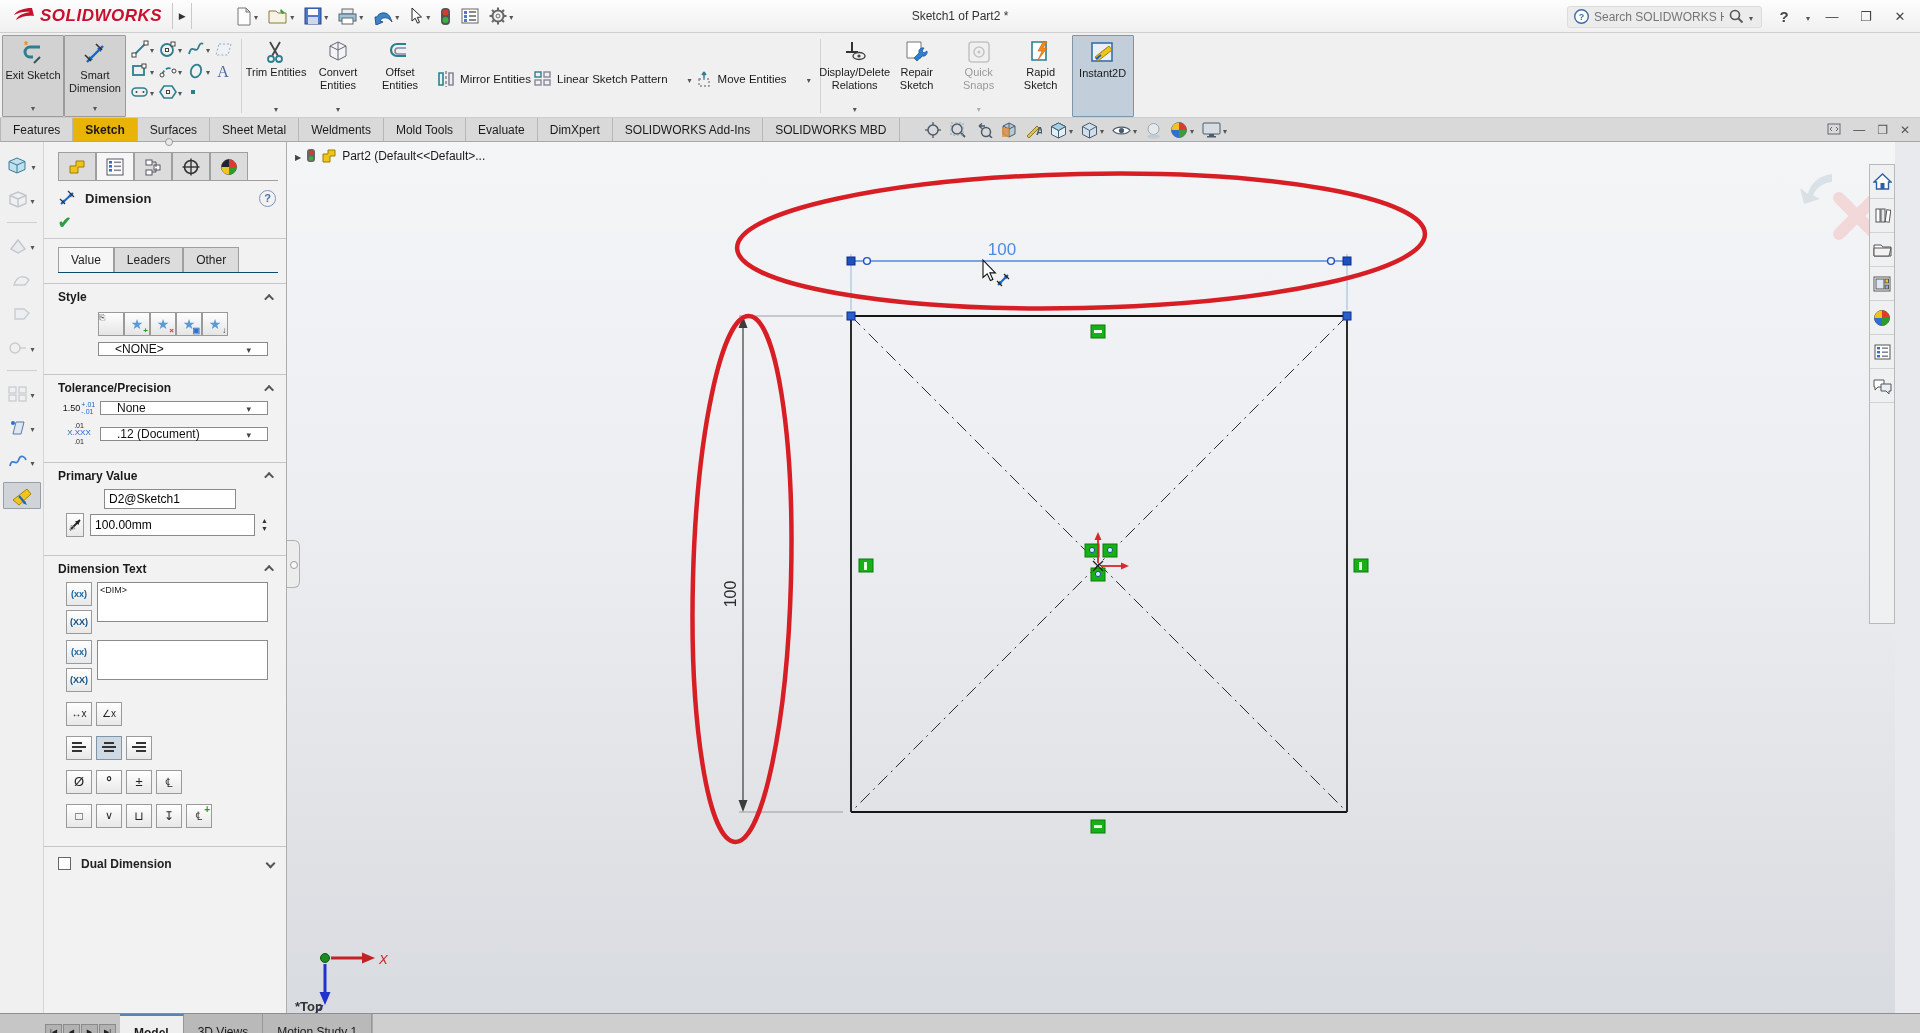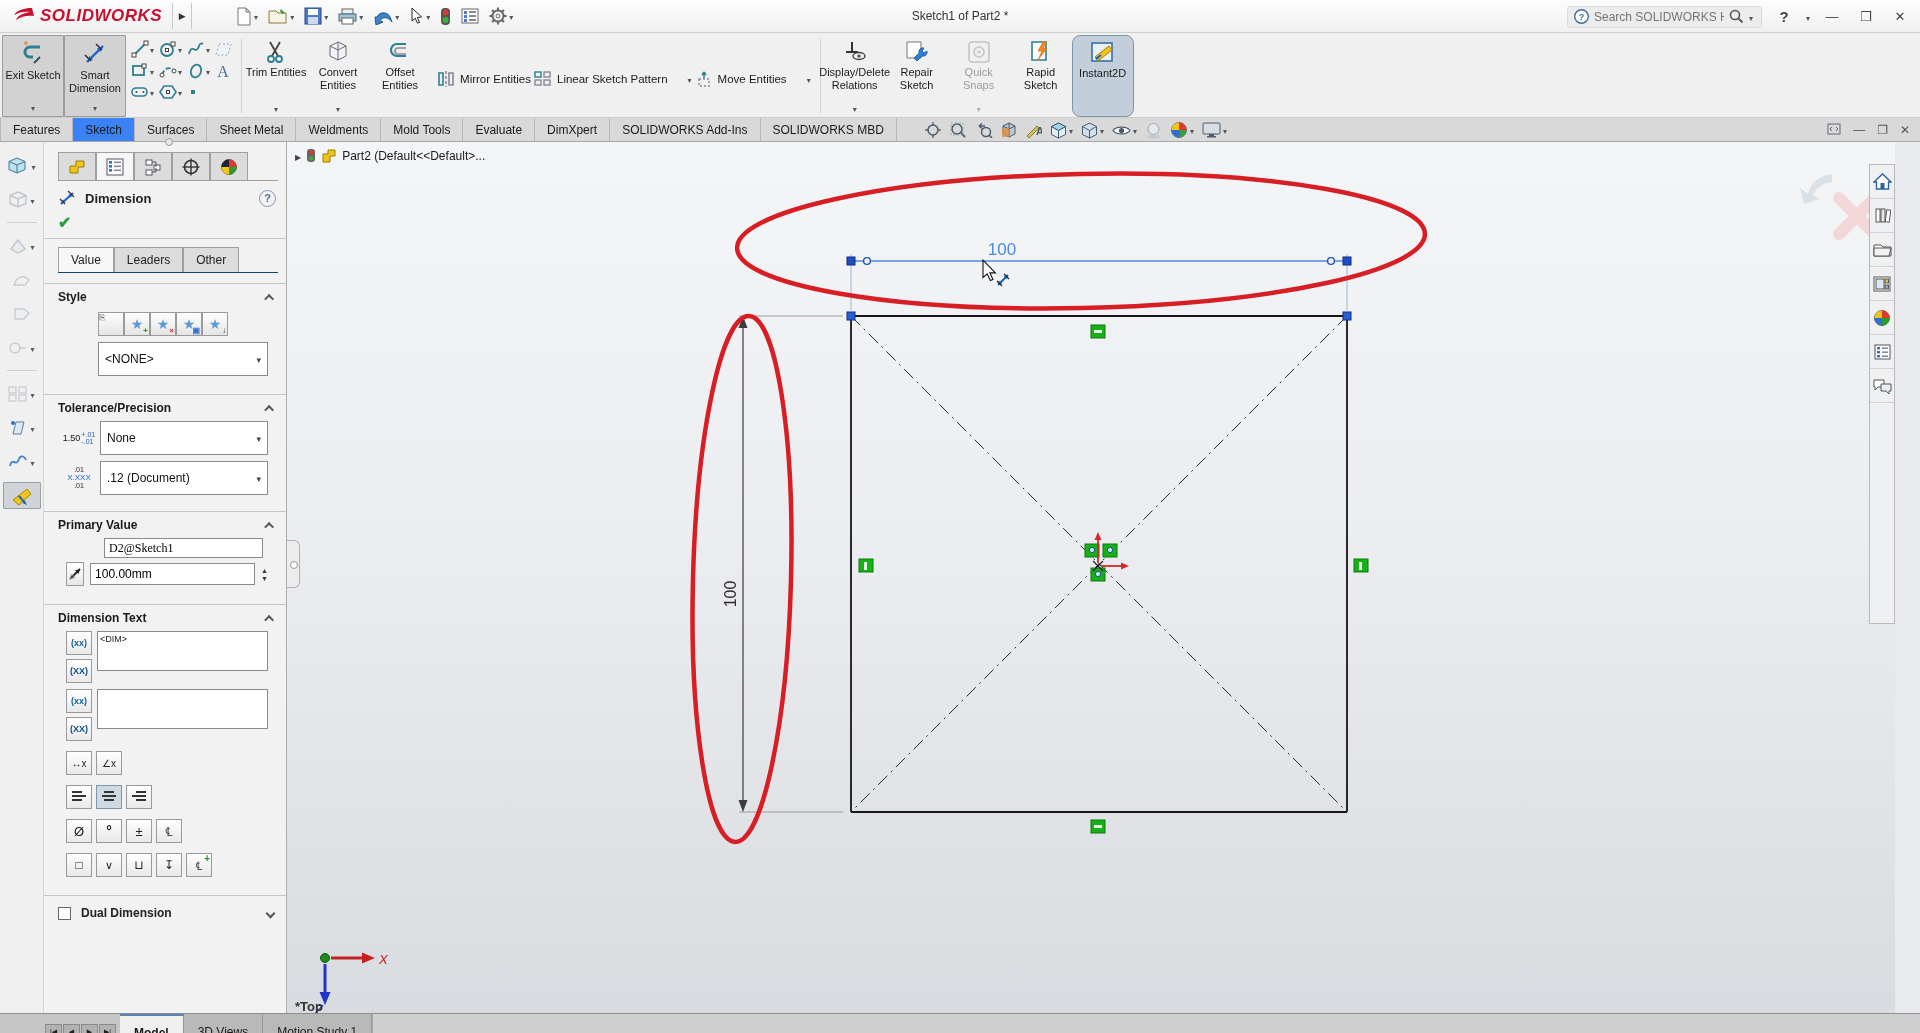--- a/index.html
+++ b/index.html
@@ -18,34 +18,34 @@
   .tb-right{position:absolute;right:8px;top:0;height:33px;display:flex;align-items:center;gap:10px}
   .searchbox{display:flex;align-items:center;gap:5px;background:#ececec;border:1px solid #dcdcdc;border-radius:3px;height:22px;padding:0 6px;width:195px}
   .searchbox input{border:none;background:transparent;outline:none;font-size:12px;color:#555;width:130px;font-family:"Liberation Sans",sans-serif}
   .winbtn{width:24px;height:22px;display:flex;align-items:center;justify-content:center;color:#444;font-size:13px}
   
   .ribbon{position:absolute;left:0;top:33px;width:1920px;height:85px;background:#f0f0f0;border-bottom:1px solid #cdcdcd;display:flex;align-items:stretch;padding:2px 2px 0 2px}
   .rb-big{width:62px;display:flex;flex-direction:column;align-items:center;justify-content:flex-start;padding-top:5px;gap:2px;position:relative}
   .rb-big .rb-label{font-size:11px;line-height:1.15;text-align:center;color:#1a1a1a}
   .rb-big .rb-arr{position:absolute;bottom:2px;left:50%;transform:translateX(-50%)}
   .pressedbtn{background:#d2d2d2;border:1px solid #9b9b9b;border-radius:1px}
-  .activebtn{background:#c2cfdb;border:1px solid #7e96ab;border-radius:8px}
+  .activebtn{background:#c2cfdb;border:1px solid #7e96ab;border-radius:1px}
   .disabledbtn{opacity:.42}
   .rb-sep{width:1px;background:#d2d2d2;margin:4px 3px}
   .sk-grid{display:flex;flex-direction:column;justify-content:flex-start;gap:2px;padding:4px 4px}
   .sk-row{display:flex;align-items:center;gap:3px}
   .sk-cell{display:flex;align-items:center;gap:1px;padding:1px}
   .rb-stack{display:flex;flex-direction:row;justify-content:flex-start;gap:3px;padding:6px 6px 0 6px}
   .rb-line{display:flex;align-items:center;gap:5px;font-size:11.5px;color:#1a1a1a;white-space:nowrap}
   .rb-line .sp{width:10px}
   
   .cmdtabs{position:absolute;left:0;top:118px;width:1920px;height:24px;background:#d9d9d9;border-bottom:1px solid #a8a8a8;display:flex;align-items:stretch}
   .ctab{padding:4px 12px 3px;border-right:1px solid #b7b7b7;color:#1a1a1a;display:flex;align-items:center}
   .ctab.first{border-left:1px solid #b7b7b7}
-  .ctab.active{background:#3b82f6;font-weight:normal}
+  .ctab.active{background:#eab308;font-weight:bold}
   .headsup{position:absolute;left:925px;top:0;height:24px;display:flex;align-items:center;gap:8px}
   .hu{display:flex;align-items:center;gap:2px}
   .docwin{position:absolute;right:10px;top:0;height:24px;display:flex;align-items:center;gap:12px;color:#555}
   .docwin span{font-size:12px}
   
   .main{position:absolute;left:0;top:142px;width:1920px;height:871px}
   .leftstrip{position:absolute;left:0;top:0;width:44px;height:871px;background:#f0f0f0;border-right:1px solid #d5d5d5;display:flex;flex-direction:column;align-items:center;padding-top:10px;gap:7px}
   .ls-item{display:flex;align-items:center;gap:2px;width:38px;justify-content:center;height:27px}
   .ls-sep{width:30px;height:1px;background:#cfcfcf;margin:2px 0}
   .ls-press{background:#d0d4d8;border:1px solid #96a0a8;border-radius:1px}
@@ -64,32 +64,32 @@
   .stab.active{background:#f6f6f6}
   .sect{border-top:1px solid #c6c6c6;margin-top:10px;padding:6px 12px 4px 14px}
   .sect-h{display:flex;align-items:center;font-weight:bold;color:#1a1a1a}
   .chev{margin-left:auto;width:7px;height:7px;border-left:2px solid #555;border-top:2px solid #555;transform:rotate(45deg) translateY(2px)}
   .chev.down{transform:rotate(225deg)}
   .starrow{display:flex;margin:8px 0 6px 40px}
   .stbtn{width:26px;height:24px;border:1px solid #9a9a9a;background:linear-gradient(#fefefe,#e5e5e5);display:flex;align-items:center;justify-content:center;position:relative}
   .stbtn::before{content:"★";color:#5b9bd5;font-size:14px}
   .badge{position:absolute;right:1px;bottom:0;font-size:8px;font-weight:bold}
   .b-doc::before{content:"⎘";position:absolute;left:0;top:0;font-size:8px;color:#333}
-  .dropdown{display:flex;align-items:center;height:34px;border:1px solid #8a8a8a;background:#fff;margin:4px 6px 4px 40px;padding:0 6px}
+  .dropdown{display:flex;align-items:center;height:14px;border:1px solid #8a8a8a;background:#fff;margin:4px 6px 4px 40px;padding:0 16px}
   .dropdown .dv{flex:1;color:#111}
   .ddar{margin-left:4px}
   .ddar::after{content:"▾";color:#444;font-size:9px}
   .tolrow{display:flex;align-items:center;gap:6px;margin:6px 0 2px 6px}
   .tolico{width:30px;display:flex;align-items:center;justify-content:center;gap:1px;font-size:9px}
   .tolico .m{color:#111}
   .tstack{display:flex;flex-direction:column;font-size:7px;line-height:1.05;color:#1b63c5}
   .pstack{display:flex;flex-direction:column;align-items:center;font-size:7px;line-height:1.1}
   .pstack .mid{color:#1b63c5;font-size:8px}
   .tolrow .dropdown{flex:1;margin:0 6px 0 0}
-  .pv-name{display:block;width:159px;margin:6px 6px 4px 46px;height:20px;border:1px solid #8a8a8a;padding:0 4px;font-size:12px;font-family:Liberation Serif, serif}
+  .pv-name{display:block;width:132px;margin:6px 6px 4px 46px;height:20px;border:1px solid #8a8a8a;padding:0 4px;font-size:12px;font-family:Liberation Sans, sans-serif}
   .pv-row{display:flex;align-items:center;gap:6px;margin:2px 6px 4px 8px}
   .modbtn{width:26px;height:24px;border:1px solid #9a9a9a;background:linear-gradient(#fff,#e8e8e8);display:flex;align-items:center;justify-content:center}
   .pv-val{flex:1;height:22px;border:1px solid #8a8a8a;padding:0 4px;font-size:12px;font-family:"Liberation Sans",sans-serif}
   .spin{display:flex;flex-direction:column;gap:1px;font-size:7px;color:#333;line-height:1}
   .dt-row{display:flex;gap:5px;margin:6px 6px 0 8px}
   .dt-icons{display:flex;flex-direction:column;gap:4px}
   .xxbtn{width:26px;height:24px;border:1px solid #9a9a9a;background:linear-gradient(#fff,#e8e8e8);display:flex;align-items:center;justify-content:center;color:#16629e;font-size:9px;font-weight:bold}
   .xx1::after{content:"(xx)"}
   .xx2::after{content:"(XX)";color:#0d4f86}
   .dt-area{flex:1;height:40px;background:#fff;border:1px solid #8a8a8a;font-size:9px;padding:2px;color:#222}

